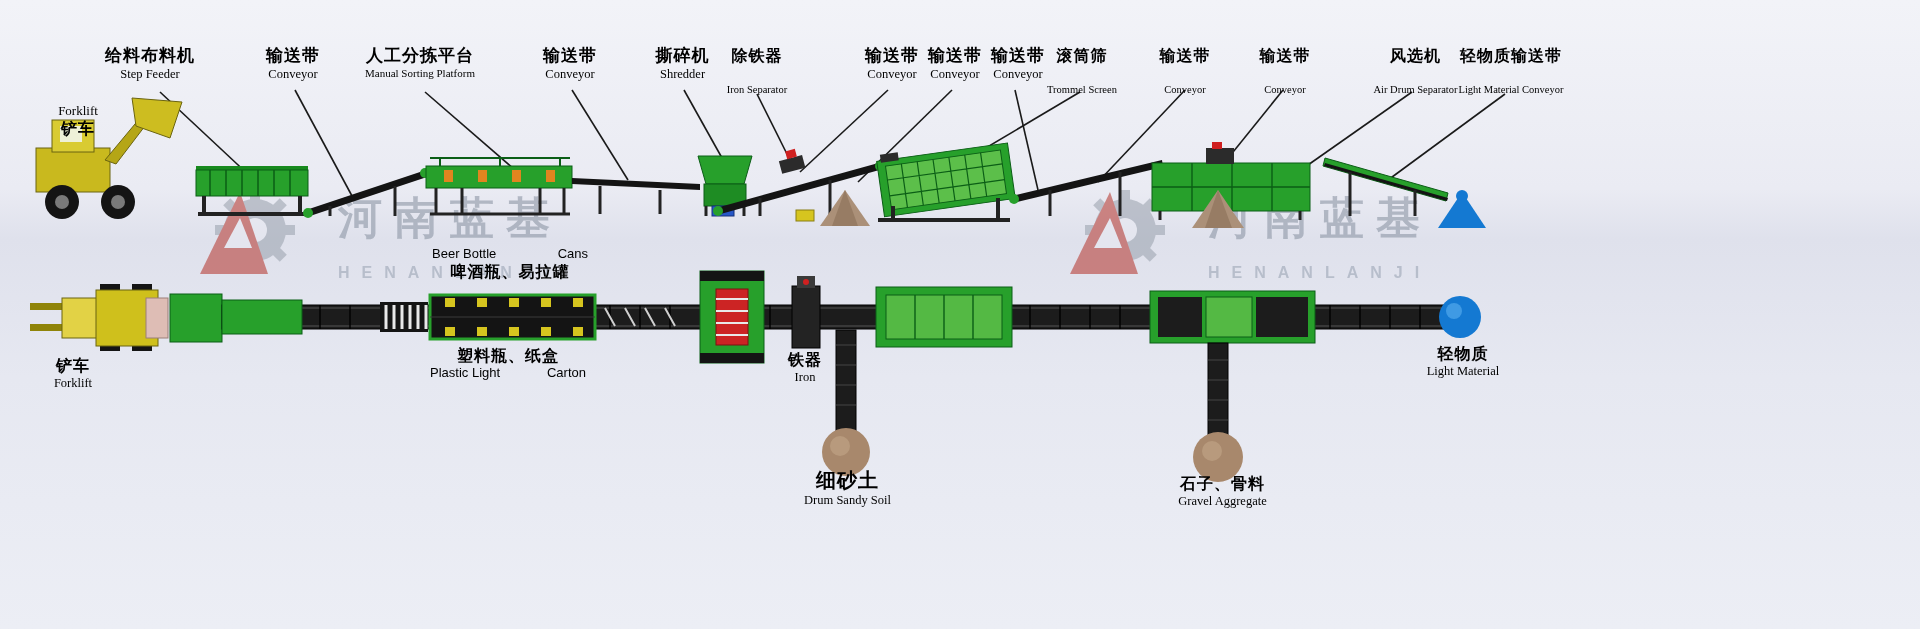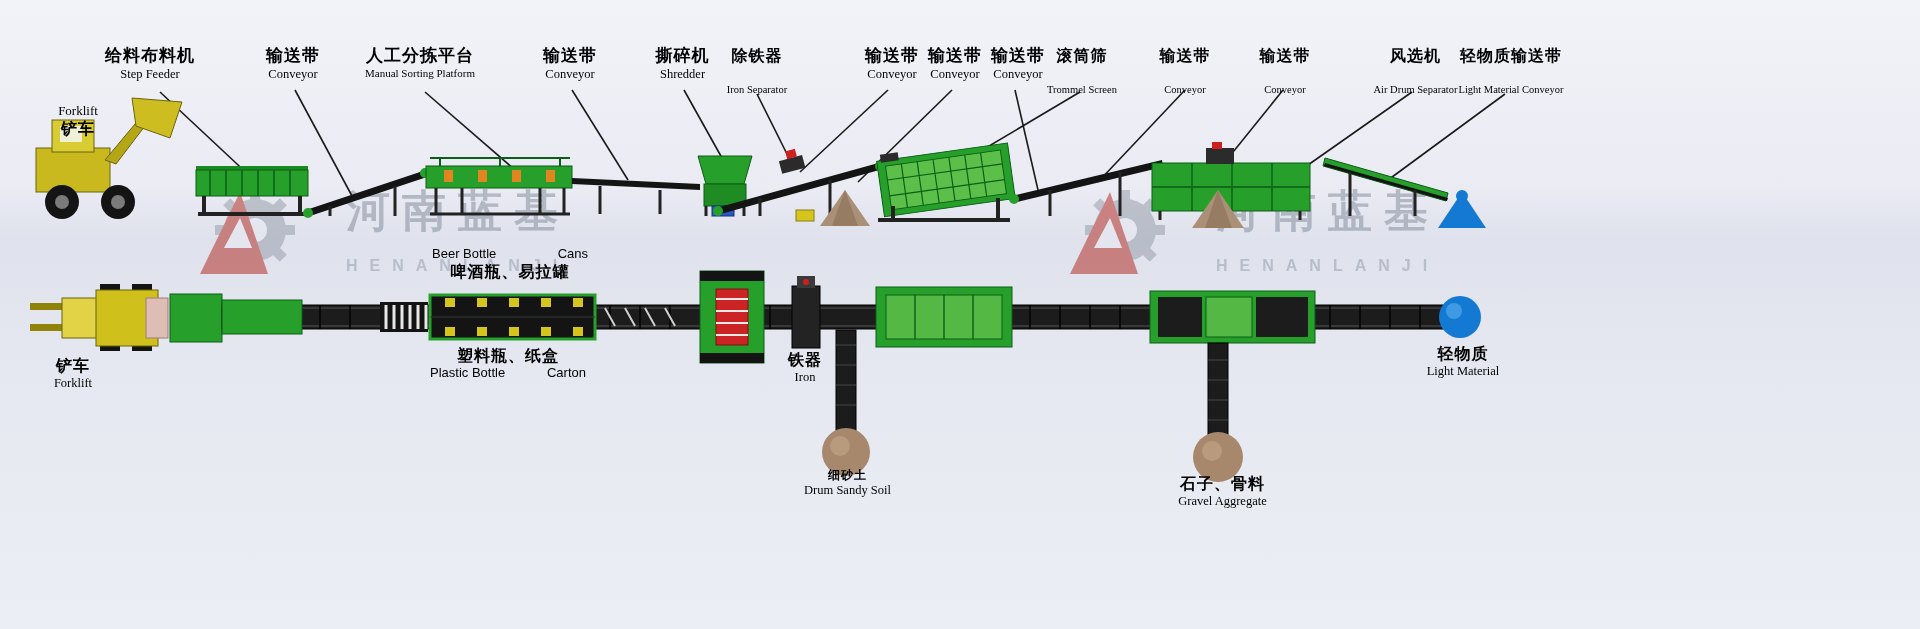--- a/index.html
+++ b/index.html
@@ -2,21 +2,21 @@
 <html><head>
 <meta charset="utf-8">
 <style>
   html,body{margin:0;padding:0;}
   #stage{
     position:relative;width:1920px;height:629px;overflow:hidden;
     background:linear-gradient(180deg,#f2f3f8 0%,#eaebf3 30%,#dfe1ec 38%,#e6e8f1 60%,#eceef5 100%);
     font-family:"Liberation Sans",sans-serif;
   }
   .machinery{position:absolute;left:0;top:0;z-index:2;pointer-events:none;}
-  .watermark{position:absolute;display:flex;align-items:flex-start;gap:26px;opacity:.55;z-index:1;}
+  .watermark{position:absolute;display:flex;align-items:flex-end;gap:18px;opacity:.55;z-index:1;}
   .wm-text{display:flex;flex-direction:column;align-items:flex-start;}
   .wm-zh{font-weight:700;font-size:44px;letter-spacing:12px;color:#86909f;font-family:"Liberation Sans",sans-serif;white-space:nowrap;}
   .wm-en{font-weight:700;font-size:16px;letter-spacing:12px;color:#96a0b0;margin-top:16px;white-space:nowrap;}
   .label{position:absolute;text-align:center;z-index:3;color:#000;line-height:1.2;}
   .label .zh{display:block;font-family:"Liberation Sans",sans-serif;font-weight:700;font-size:17px;letter-spacing:1px;white-space:nowrap;}
   .label .en{display:block;font-family:"Liberation Serif",serif;font-size:12.5px;white-space:nowrap;margin-top:1px;}
   .label.small .en{font-size:10.5px;margin-top:19px;}
   .label.small .zh{font-size:16px;}
   .en-row{display:flex;justify-content:space-between;padding:0 2px;font-family:Liberation Sans, sans-serif;font-size:13px;}
 </style>
@@ -379,37 +379,37 @@
     <span class="en-row">
       <span>Beer Bottle</span>
       <span>Cans</span>
     </span>
     <span class="zh" style="font-size:16px">啤酒瓶、易拉罐</span>
   </div>
 
   <div class="label" style="left:428px;top:346px;width:160px">
     <span class="zh" style="font-size:16px">塑料瓶、纸盒</span>
     <span class="en-row">
-      <span>Plastic Bottle</span>
+      <span>Plastic Light</span>
       <span>Carton</span>
     </span>
   </div>
 
   <div class="label" style="left:775px;top:350px;width:60px">
     <span class="zh" style="font-size:16px">铁器</span>
     <span class="en">Iron</span>
   </div>
 
   <div class="label" style="left:38px;top:356px;width:70px">
     <span class="zh" style="font-size:16px">铲车</span>
     <span class="en">Forklift</span>
   </div>
 
   <div class="label" style="left:790px;top:468px;width:115px">
-    <span class="zh" style="font-size:12px">细砂土</span>
+    <span class="zh" style="font-size:20px">细砂土</span>
     <span class="en">Drum Sandy Soil</span>
   </div>
 
   <div class="label" style="left:1155px;top:474px;width:135px">
     <span class="zh" style="font-size:16px">石子、骨料</span>
     <span class="en">Gravel Aggregate</span>
   </div>
 
   <div class="label" style="left:1408px;top:344px;width:110px">
     <span class="zh" style="font-size:16px">轻物质</span>

